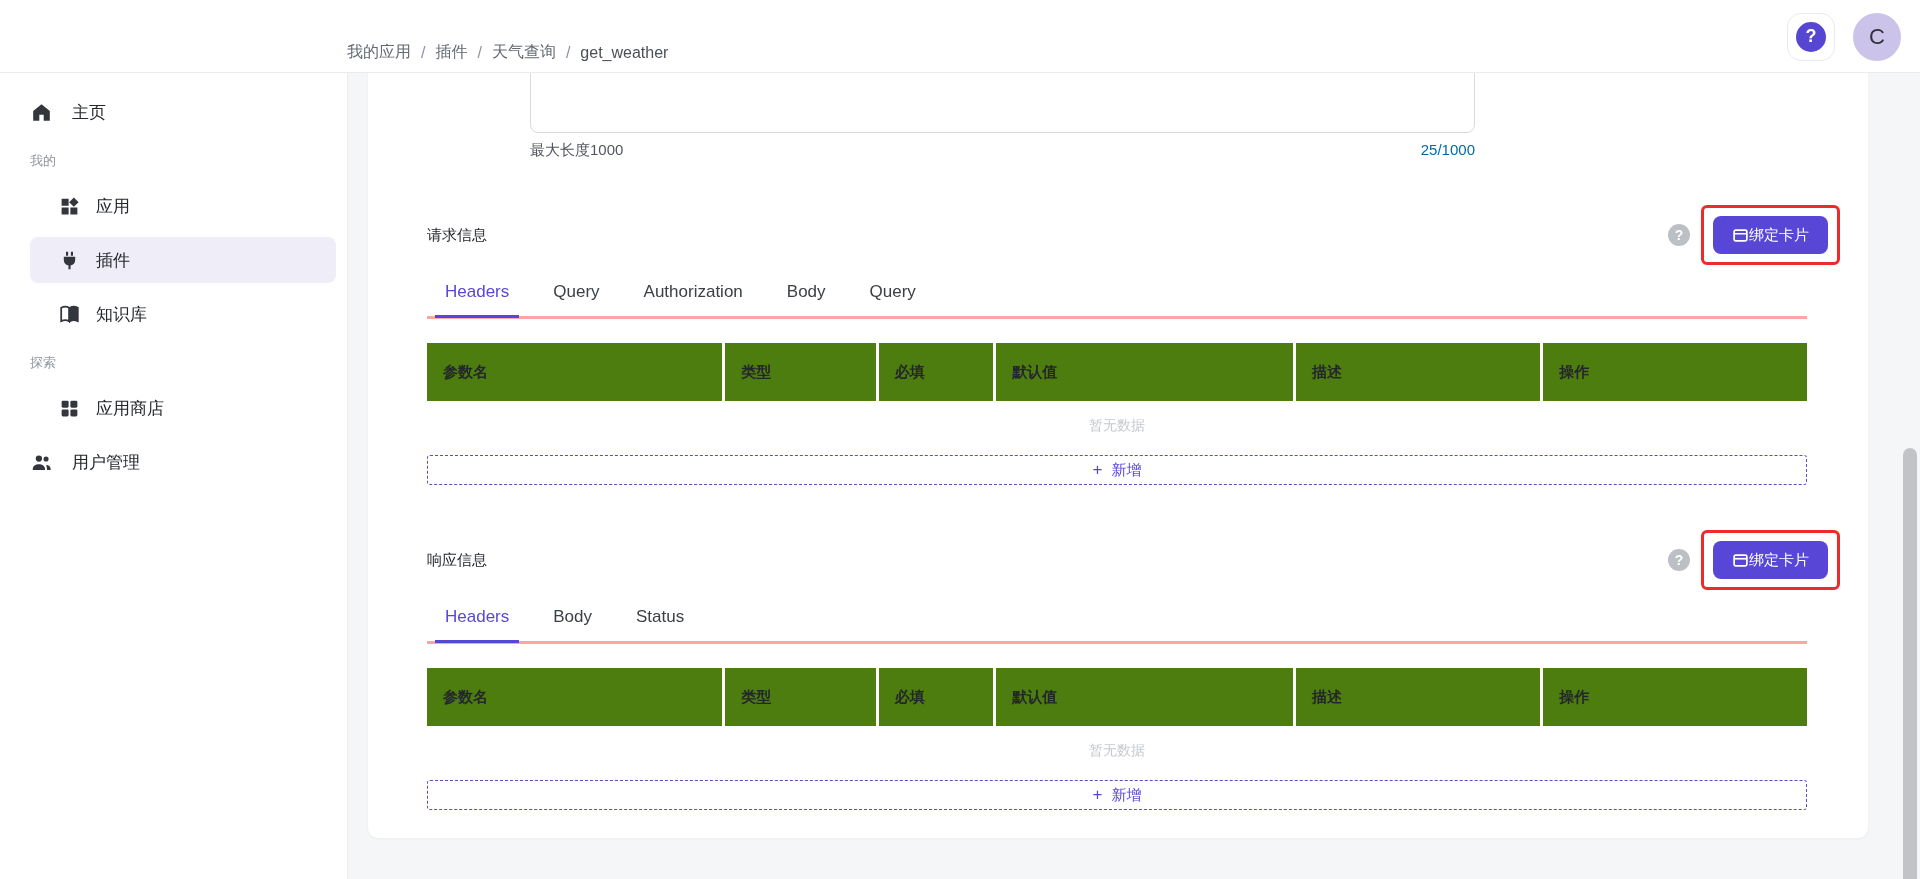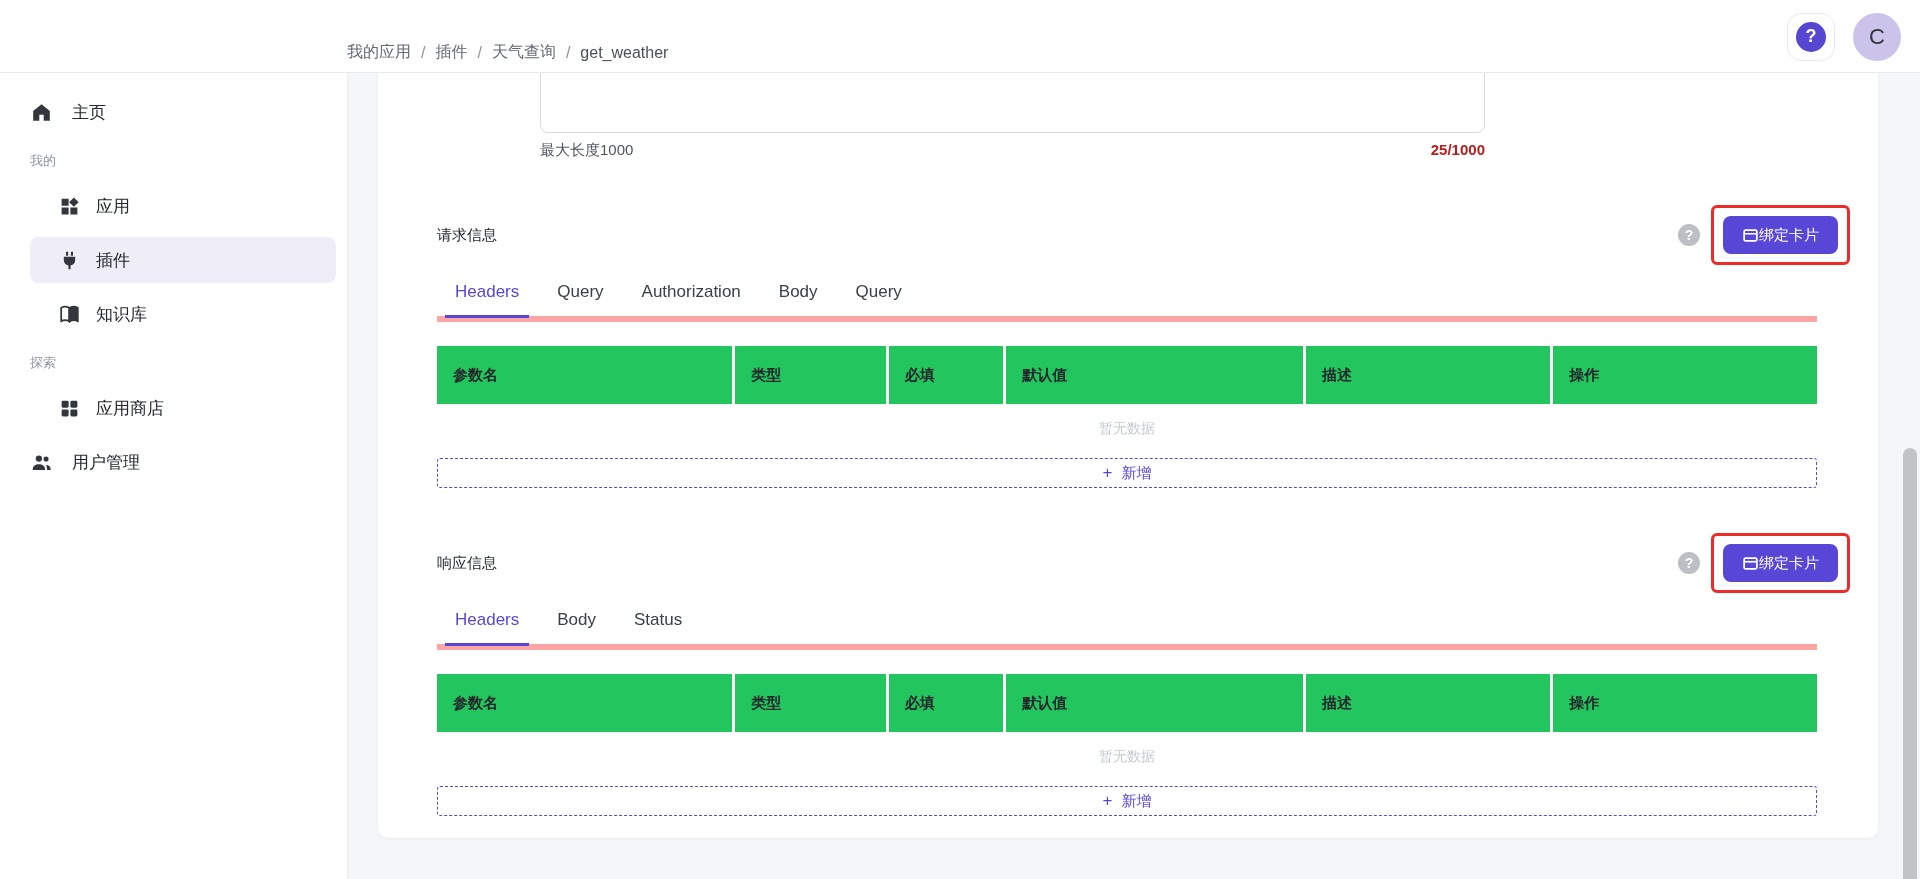--- a/index.html
+++ b/index.html
@@ -31,51 +31,51 @@
     display:flex; align-items:center; gap:20px; font-size:17px; color:#24272c; cursor:pointer; }
   .side-row.sub { padding-left:28px; gap:16px; }
   .side-row.active { background:#efedf8; }
   .side-section { height:36px; margin:4px 11px 4px 30px; display:flex; align-items:center;
     font-size:13px; color:#8f959e; }
   .side-icon { width:22px; height:22px; display:flex; align-items:center; justify-content:center; color:#33373d; }
   .side-icon svg { width:21px; height:21px; fill:currentColor; }
 
   
   .main { position:absolute; left:348px; top:73px; right:0; bottom:0; background:#f5f6f7; }
-  .card { position:absolute; left:30px; top:0; width:1500px; height:765px;
+  .card { position:absolute; left:20px; top:0; width:1500px; height:765px;
     background:#fff; border-radius:0 0 10px 10px; box-shadow:0 1px 3px rgba(31,35,41,.05);
     padding:0 61px 8px 59px; overflow:hidden; }
 
   .textarea { margin:-10px 0 0 103px; width:945px; height:70px;
     border:1px solid #d8dadf; border-radius:8px; background:#fff; cursor:text; }
   .counter-row { margin:8px 0 0 103px; width:945px; display:flex;
     justify-content:space-between; font-size:15px; }
   .hint { color:#51565d; }
-  .counter { color:#b91c1c;font-weight:bold; }
+  .counter { color:#0369a1; }
 
   .sec-head { display:flex; align-items:center; margin-top:44px; height:62px; }
   .sec-title { font-size:15px; font-weight:500; color:#1f2329; }
   .spacer { flex:1; }
   .q-circle { width:22px; height:22px; border-radius:50%; background:#bcbfc4; color:#fff;
     font-size:14px; font-weight:bold; display:flex; align-items:center; justify-content:center;
     margin-right:11px; cursor:pointer; flex:none; }
   .red-box { border:3px solid #ee2b2b; border-radius:6px; padding:8px 9px;
     margin-right:-33px; flex:none; }
   .bind-btn { display:flex; align-items:center; gap:0; background:#5847d7; color:#fff;
     border:none; border-radius:8px; height:38px; padding:0 19px; font-size:15px; cursor:pointer;
     font-family:inherit; }
   .card-ico svg { display:block; width:17px; height:17px; }
 
-  .tabbar { display:flex; gap:18px; margin-top:10px; padding-left:8px;
-    border-bottom:6px solid #fca5a5; }
+  .tabbar { display:flex; gap:24px; margin-top:10px; padding-left:8px;
+    border-bottom:3px solid #fca5a5; }
   .tab { padding:6px 10px 13px; font-size:17px; color:#3b4046; cursor:pointer; }
   .tab.active { color:#5847d7; border-bottom:3px solid #5847d7; margin-bottom:-2px; }
 
   .tbl-head { display:flex; gap:3px; margin-top:24px; }
-  .th { background:#22c55e; height:58px; display:flex; align-items:center;
+  .th { background:#4d7c0f; height:58px; display:flex; align-items:center;
     padding-left:16px; font-size:15px; font-weight:700; color:#23262b; }
   .th:nth-child(1){ width:21.4%; } .th:nth-child(2){ width:10.9%; }
   .th:nth-child(3){ width:8.3%; }  .th:nth-child(4){ width:21.5%;text-align:center; }
   .th:nth-child(5){ width:17.7%; } .th:nth-child(6){ flex:1; }
 
   .empty { text-align:center; color:#c6c9ce; font-size:14px; margin-top:16px; }
   .add-box { margin-top:20px; height:30px; border:1px dashed #564ccc; border-radius:3px;
     display:flex; align-items:center; justify-content:center; gap:9px;
     color:#5847d7; font-size:15px; cursor:pointer; }
   .add-plus { font-size:17px; }

